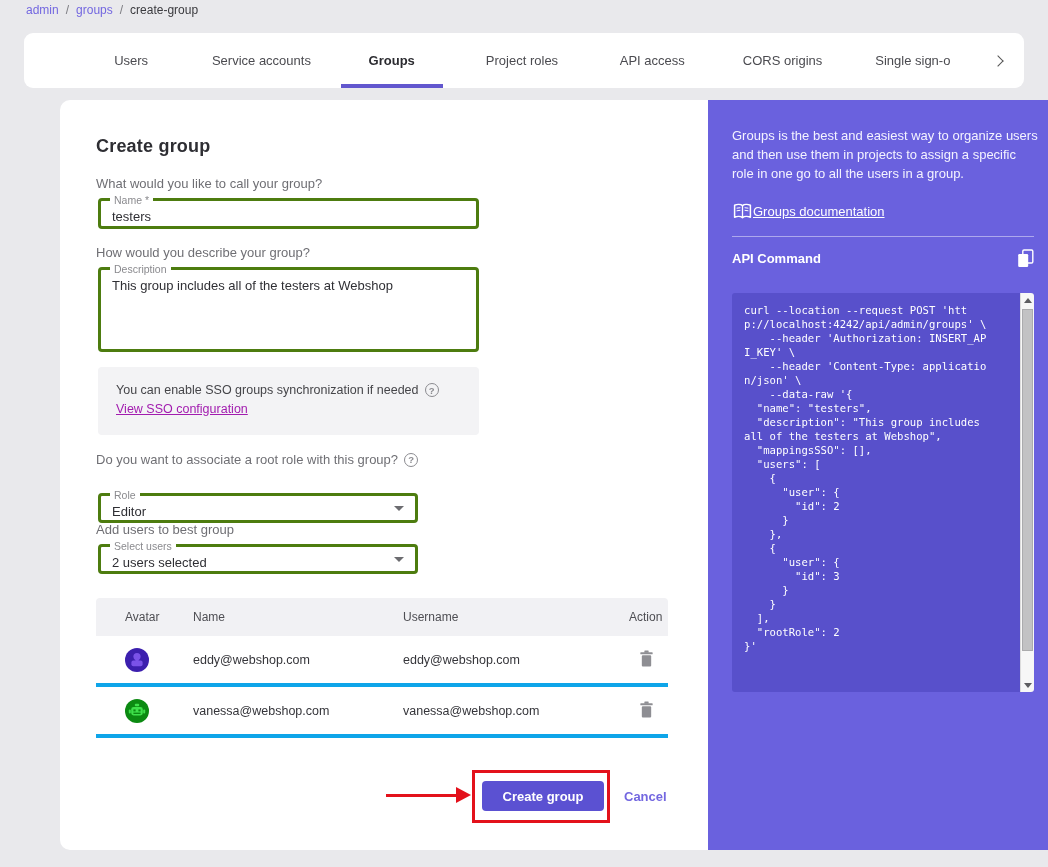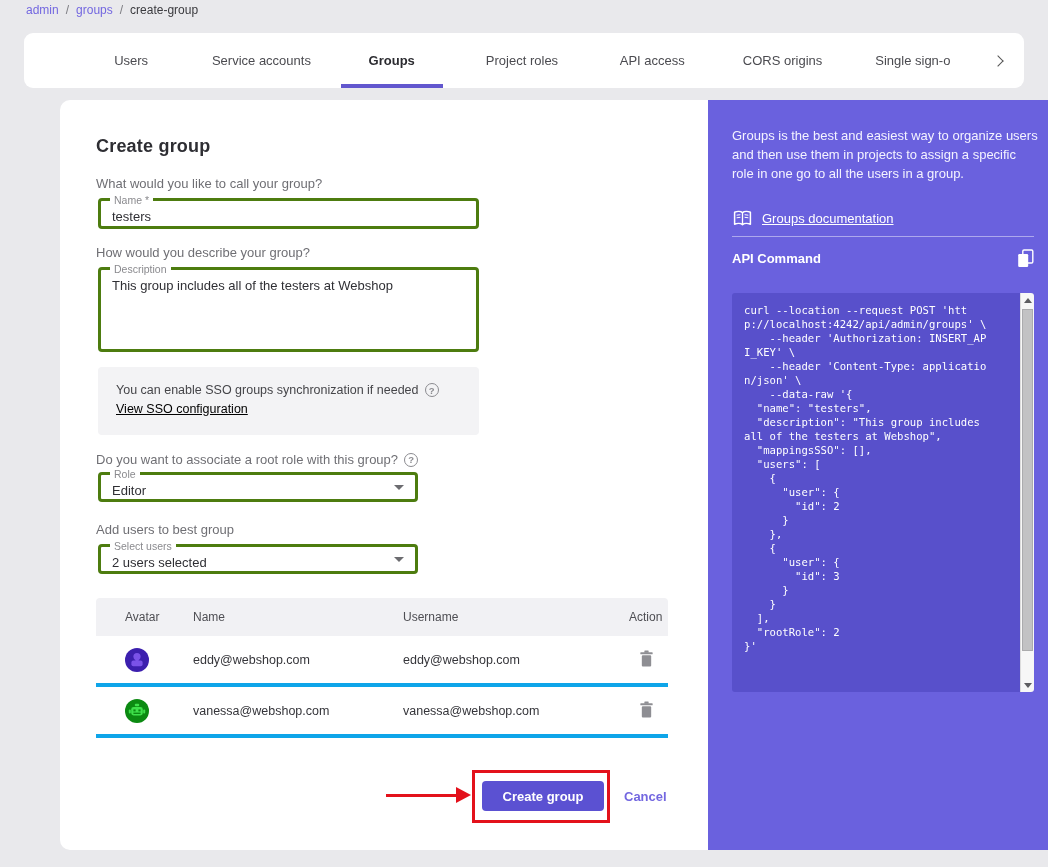--- a/index.html
+++ b/index.html
@@ -36,42 +36,42 @@
   .q { position:absolute; font-size:13px; color:#6f6f74; display:flex; align-items:center; gap:6px;}
   .field { position:absolute; border:3px solid #4d7c0f; border-radius:4px; background:#fff; }
   .flabel { position:absolute; top:-7px; left:9px; font-size:10.5px; color:#8a8a8e; background:#fff; padding:0 4px; line-height:12px;}
   .fvalue { font-size:13px; color:#2f2f34; padding:8px 11px; line-height:15px; }
   .caret { position:absolute; right:11px; top:50%; margin-top:-2px; width:0; height:0;
     border-left:5px solid transparent; border-right:5px solid transparent; border-top:5px solid #6c6c70; }
   .help { display:inline-flex; width:14px; height:14px; border:1.4px solid #8b8b90; border-radius:50%;
     align-items:center; justify-content:center; font-size:9.5px; color:#8b8b90; font-weight:bold; flex:0 0 auto;}
   .ssobox { position:absolute; left:38px; top:267px; width:381px; height:68px; background:#f3f3f5; border-radius:4px; padding:16px 18px; }
   .sso-line { font-size:12.5px; color:#454549; display:flex; align-items:center; gap:6px; }
-  .sso-link { margin-top:5px; font-size:12.5px; color:#000000; text-decoration:underline; cursor:pointer; display:inline-block;}
+  .sso-link { margin-top:5px; font-size:12.5px; color:#a21caf; text-decoration:underline; cursor:pointer; display:inline-block;}
   
   .utable { position:absolute; left:36px; top:498px; width:572px; }
   .trow { display:grid; grid-template-columns:68px 210px 224px 70px; align-items:center; padding-left:29px; }
   .thead { height:38px; background:#f1f1f4; border-radius:4px 4px 0 0; font-size:12px; color:#4e4e53; }
   .tbody-row { height:51px; border-bottom:4px solid #0ea5e9; font-size:12.5px; color:#35353a; }
   .avatar { width:24px; height:24px; display:block; }
   .trash { width:15px; height:17px; cursor:pointer; margin-left:12px; }
   .thead .th-action { padding-left:2px; }
   
   .submit-btn { position:absolute; left:422px; top:681px; width:122px; height:30px; background:#5b51d2; color:#fff;
     font-weight:bold; font-size:13px; border:none; border-radius:4px; display:flex; align-items:center; justify-content:center; cursor:pointer;
     font-family:"Liberation Sans", sans-serif;}
   .cancel-btn { position:absolute; left:564px; top:681px; height:30px; display:flex; align-items:center;
     color:#7367e0; font-weight:bold; font-size:13px; cursor:pointer; background:none; border:none; font-family:"Liberation Sans", sans-serif;}
   .red-box { position:absolute; left:412px; top:670px; width:138px; height:53px; border:3px solid #e3111b; pointer-events:none;}
   .red-arrow-line { position:absolute; left:326px; top:694px; width:72px; height:3px; background:#e3111b; pointer-events:none;}
   .red-arrow-head { position:absolute; left:396px; top:687px; width:0; height:0; pointer-events:none;
     border-top:8.5px solid transparent; border-bottom:8.5px solid transparent; border-left:15px solid #e3111b; }
   
   .side-intro { position:absolute; left:24px; top:26px; width:306px; font-size:13px; line-height:19px; color:#f4f3ff; }
-  .doc-row { position:absolute; left:24px; top:110px; display:flex; align-items:center; gap:9px; cursor:pointer;text-align:right;}
+  .doc-row { position:absolute; left:24px; top:103px; display:flex; align-items:center; cursor:pointer;text-align:right;}
   .doc-link { font-size:13px; color:#fff; text-decoration:underline; }
   .side-divider { position:absolute; left:24px; top:136px; width:302px; height:1px; background:rgba(255,255,255,.45); }
   .api-row { position:absolute; left:24px; top:149px; width:302px; display:flex; align-items:center; justify-content:space-between; }
   .api-title { font-size:13px; font-weight:bold; color:#fff; }
   .copy-btn { background:none; border:none; cursor:pointer; padding:0; line-height:0;}
   .codeblock { position:absolute; left:24px; top:193px; width:302px; height:399px; background:#5850cb; border-radius:3px; overflow:hidden; }
   .codeblock pre { margin:0; padding:10px 22px 10px 12px; font-family:"DejaVu Sans Mono", monospace;
     font-size:10.6px; line-height:14px; color:#fff; white-space:pre; }
   .sbar { position:absolute; right:0; top:0; bottom:0; width:14px; background:#f7f7f7; border-left:1px solid #dcdcdc;}
   .sbar-up, .sbar-down { position:absolute; left:0; width:14px; height:14px; display:flex; align-items:center; justify-content:center; cursor:pointer;}
@@ -130,21 +130,21 @@
           <span>You can enable SSO groups synchronization if needed</span>
           <span class="help">?</span>
         </div>
         <span class="sso-link">View SSO configuration</span>
       </div>
 
       <div class="q" style="left:36px; top:352px;">
         <span>Do you want to associate a root role with this group?</span>
         <span class="help">?</span>
       </div>
-      <div class="field" style="left:38px; top:372px; width:320px; height:30px;">
+      <div class="field" style="left:38px; top:393px; width:320px; height:30px;">
         <span class="flabel">Role</span>
         <div class="fvalue">Editor</div>
         <span class="caret"></span>
       </div>
 
       <div class="q" style="left:36px; top:422px;">Add users to best group</div>
       <div class="field" style="left:38px; top:444px; width:320px; height:30px;">
         <span class="flabel">Select users</span>
         <div class="fvalue">2 users selected</div>
         <span class="caret"></span>

